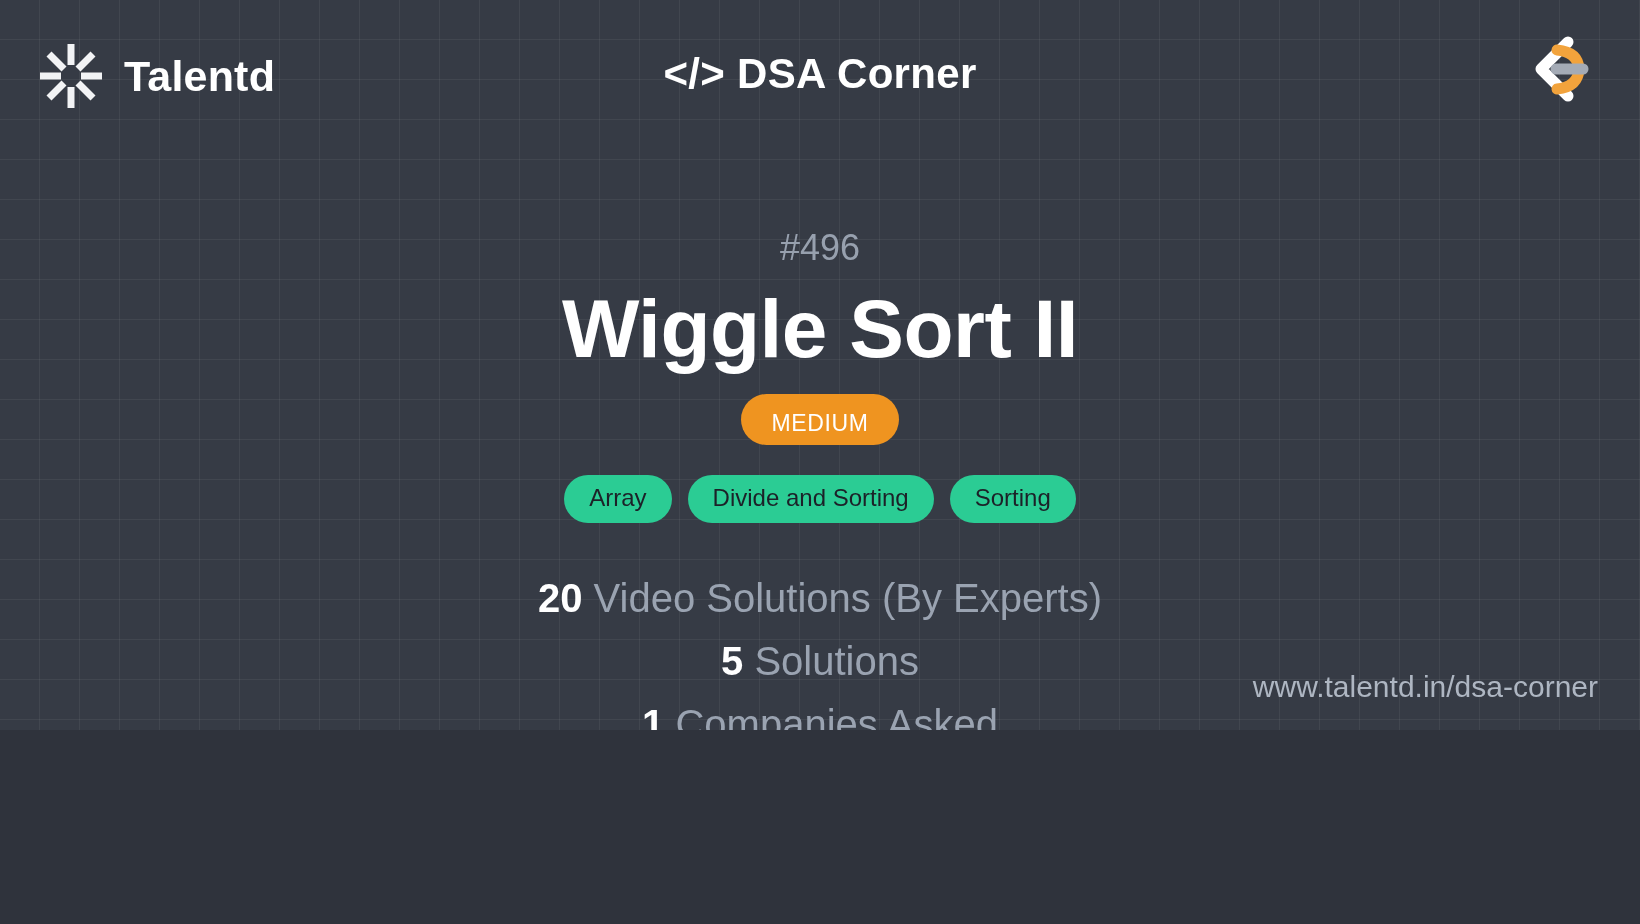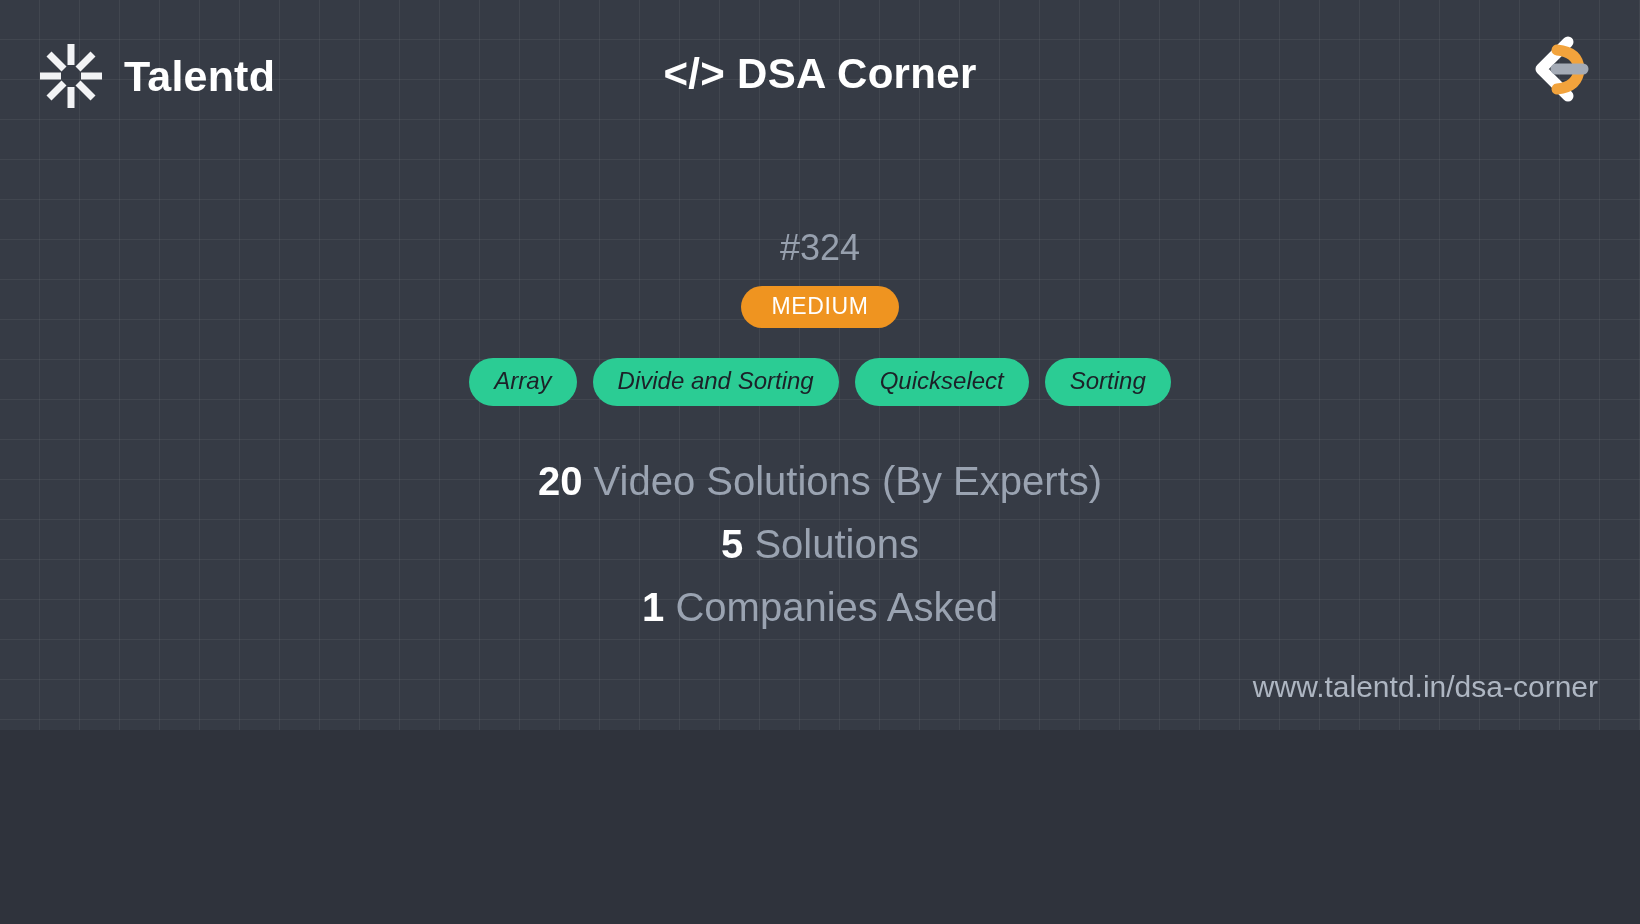--- a/index.html
+++ b/index.html
@@ -112,35 +112,34 @@
     white-space: nowrap;
   }
 
   .difficulty-badge {
     display: inline-block;
     background: #ef9420;
     color: #ffffff;
     font-size: 23px;
     font-weight: normal;
     letter-spacing: 0.6px;
-    padding: 9px 31px 10px;
+    padding: 18px 31px 10px;
     border-radius: 999px;
     line-height: 1;
     margin-bottom: 30px;
   }
 
   .tag-row {
     display: flex;
     flex-wrap: wrap;
     justify-content: center;
     align-items: center;
     gap: 16px;
     max-width: 1300px;
     margin-bottom: 52px;
-    font-style: italic;
   }
   .tag-pill {
     background: #2bcc94;
     color: #1c2128;
     font-size: 24px;
     font-weight: normal;
     line-height: 1;
     padding: 11px 25px 13px;
     border-radius: 999px;
     white-space: nowrap;
@@ -205,29 +204,29 @@
     <svg class="platform-logo" viewBox="0 0 82 96">
       <path d="M58 20 L31 47 L58 74" fill="none" stroke="#ffffff" stroke-width="11" stroke-linecap="round" stroke-linejoin="round"></path>
       <path d="M47 28 Q68 30 69 47" fill="none" stroke="#f2a33c" stroke-width="11" stroke-linecap="round"></path>
       <path d="M69 47 Q68 65 47 67" fill="none" stroke="#f2a33c" stroke-width="11" stroke-linecap="round"></path>
       <line x1="46" y1="47" x2="73" y2="47" stroke="#a4abb6" stroke-width="11" stroke-linecap="round"></line>
     </svg>
   </div>
 
   <div class="main">
 
-    <div class="problem-number">#324</div>
-
+    <div class="problem-number">#496</div>
+
+    <div class="problem-title">Wiggle Sort II</div>
 
     <div class="difficulty-badge">MEDIUM</div>
 
     <div class="tag-row">
       <span class="tag-pill">Array</span>
       <span class="tag-pill">Divide and Sorting</span>
-      <span class="tag-pill">Quickselect</span>
       <span class="tag-pill">Sorting</span>
     </div>
 
     <div class="stats">
       <div class="stat-line">
         <span class="stat-value">20</span>
         <span class="stat-label">Video Solutions (By Experts)</span>
       </div>
       <div class="stat-line">
         <span class="stat-value">5</span>

